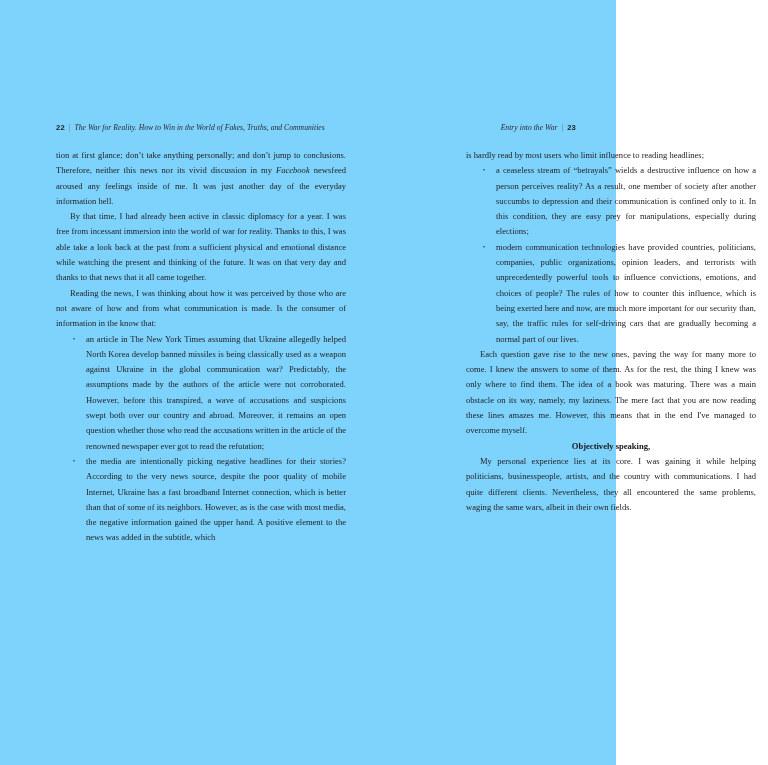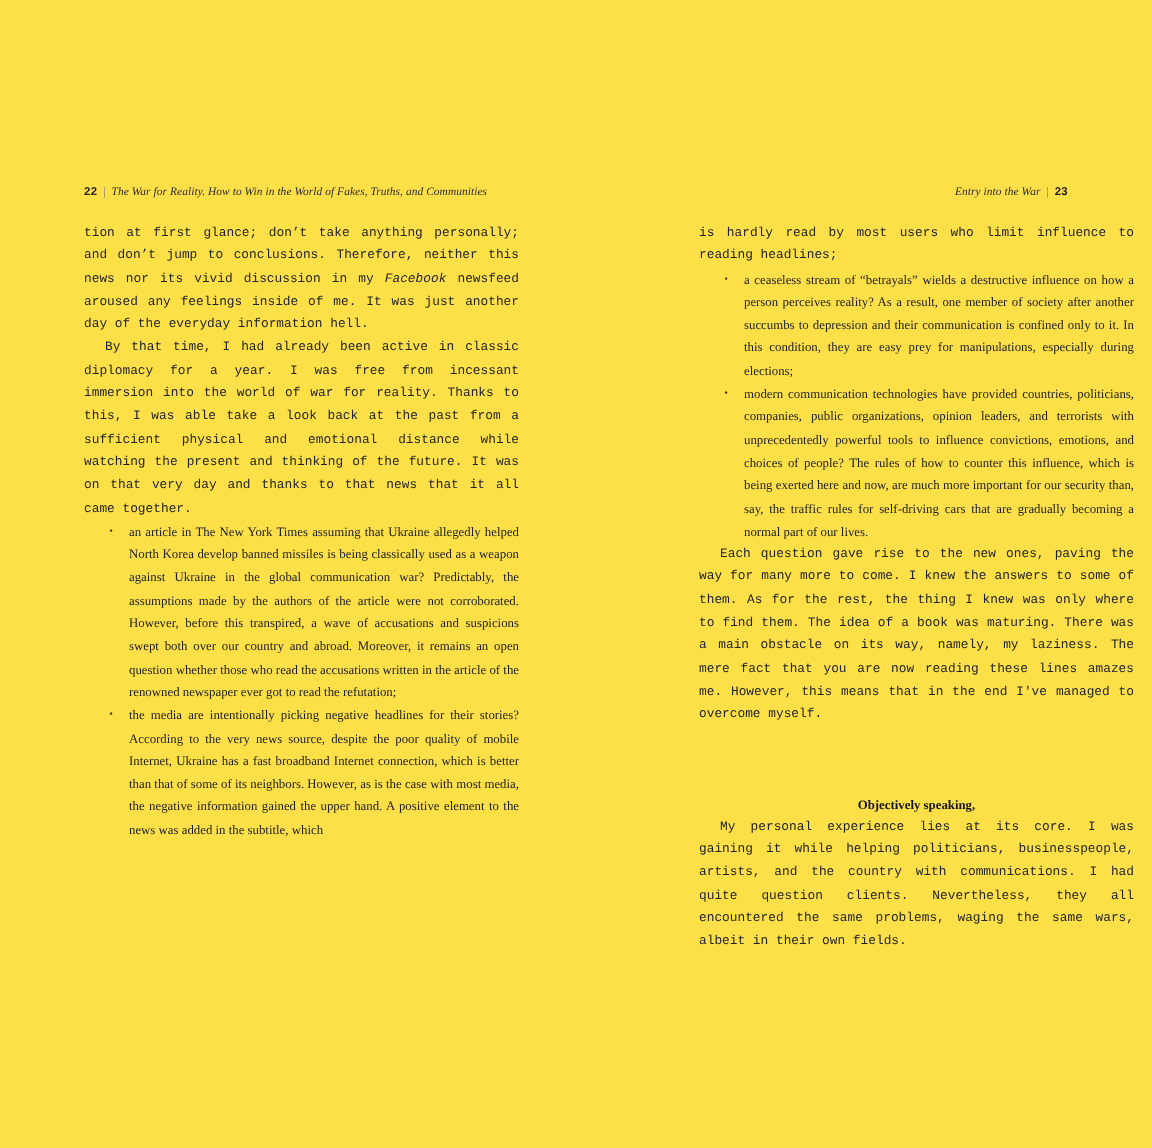--- a/index.html
+++ b/index.html
@@ -12,36 +12,36 @@
     width: 768px;
     height: 765px;
     overflow: hidden;
     font-family: "Liberation Serif", "DejaVu Serif", serif;
     color: #1c1c1c;
     -webkit-font-smoothing: antialiased;
   }
 
   #spread {
     position: relative;
-    width: 768px;
+    width: 616px;
     height: 765px;
-    background: #fde047;
+    background: #7dd3fc;
   }
 
   
   .running-head {
     position: absolute;
     top: 122px;
     font-size: 7.4px;
     line-height: 11px;
     white-space: nowrap;
     color: #24242a;
   }
   .running-head.left  { left: 56px; text-align: left; }
-  .running-head.right { right: 56px; text-align: right; }
+  .running-head.right { right: 40px; text-align: right; }
 
   .folio {
     font-family: "Liberation Sans", "DejaVu Sans", sans-serif;
     font-weight: 700;
     font-size: 7.6px;
     letter-spacing: 0.2px;
     color: #1c1c22;
   }
   .rule-sep {
     display: inline-block;
@@ -68,21 +68,20 @@
     text-justify: inter-word;
     color: #222228;
     hyphens: none;
   }
   .column.left  { left: 56px; }
   .column.right { left: 466px; }
 
   p.para {
     margin: 0;
     text-indent: 14px;
-    font-family: Liberation Mono, monospace;
   }
 
   
   p.para.carryover { text-indent: 0; }
 
   ul.bullets {
     margin: 0;
     padding: 0;
     list-style: none;
   }
@@ -104,21 +103,21 @@
   }
 
   .centered-block {
     margin: 0;
     text-align: center;
     font-weight: 700;
     font-size: 8.55px;
     line-height: 15.3px;
     color: #16161b;
   }
-  .centered-block .line { display: block; margin-top: 44px; }
+  .centered-block .line { display: block; }
 
   em, .ital { font-style: italic; }
 </style>
 </head>
 <body>
 
 <div id="spread">
 
   <div class="running-head left">
     <span class="folio">22</span><span class="rule-sep">|</span><span class="head-title">The War for Reality. How to Win in the World of Fakes, Truths, and Communities</span>
@@ -127,20 +126,21 @@
   <div class="running-head right">
     <span class="head-title">Entry into the War</span><span class="rule-sep">|</span><span class="folio">23</span>
   </div>
 
   <div class="column left">
 
     <p class="para carryover">tion at first glance; don’t take anything personally; and don’t jump to conclusions. Therefore, neither this news nor its vivid discussion in my <em class="ital">Facebook</em> newsfeed aroused any feelings inside of me. It was just another day of the everyday information hell.</p>
 
     <p class="para">By that time, I had already been active in classic diplomacy for a year. I was free from incessant immersion into the world of war for reality. Thanks to this, I was able take a look back at the past from a sufficient physical and emotional distance while watching the present and thinking of the future. It was on that very day and thanks to that news that it all came together.</p>
 
+    <p class="para">Reading the news, I was thinking about how it was perceived by those who are not aware of how and from what communication is made. Is the consumer of information in the know that:</p>
 
     <ul class="bullets">
       <li>
         <span class="bullet-mark">•</span>
         <span>an article in The New York Times assuming that Ukraine allegedly helped North Korea develop banned missiles is being classically used as a weapon against Ukraine in the global communication war? Predictably, the assumptions made by the authors of the article were not corroborated. However, before this transpired, a wave of accusations and suspicions swept both over our country and abroad. Moreover, it remains an open question whether those who read the accusations written in the article of the renowned newspaper ever got to read the refutation;</span>
       </li>
       <li>
         <span class="bullet-mark">•</span>
         <span>the media are intentionally picking negative headlines for their stories? According to the very news source, despite the poor quality of mobile Internet, Ukraine has a fast broadband Internet connection, which is better than that of some of its neighbors. However, as is the case with most media, the negative information gained the upper hand. A positive element to the news was added in the subtitle, which</span>
       </li>
@@ -162,17 +162,17 @@
         <span>modern communication technologies have provided countries, politicians, companies, public organizations, opinion leaders, and terrorists with unprecedentedly powerful tools to influence convictions, emotions, and choices of people? The rules of how to counter this influence, which is being exerted here and now, are much more important for our security than, say, the traffic rules for self-driving cars that are gradually becoming a normal part of our lives.</span>
       </li>
     </ul>
 
     <p class="para">Each question gave rise to the new ones, paving the way for many more to come. I knew the answers to some of them. As for the rest, the thing I knew was only where to find them. The idea of a book was maturing. There was a main obstacle on its way, namely, my laziness. The mere fact that you are now reading these lines amazes me. However, this means that in the end I've managed to overcome myself.</p>
 
     <div class="centered-block">
       <span class="line">Objectively speaking,</span>
     </div>
 
-    <p class="para">My personal experience lies at its core. I was gaining it while helping politicians, businesspeople, artists, and the country with communications. I had quite question clients. Nevertheless, they all encountered the same problems, waging the same wars, albeit in their own fields.</p>
+    <p class="para">My personal experience lies at its core. I was gaining it while helping politicians, businesspeople, artists, and the country with communications. I had quite different clients. Nevertheless, they all encountered the same problems, waging the same wars, albeit in their own fields.</p>
 
   </div>
 
 </div>
 
 </body></html>

